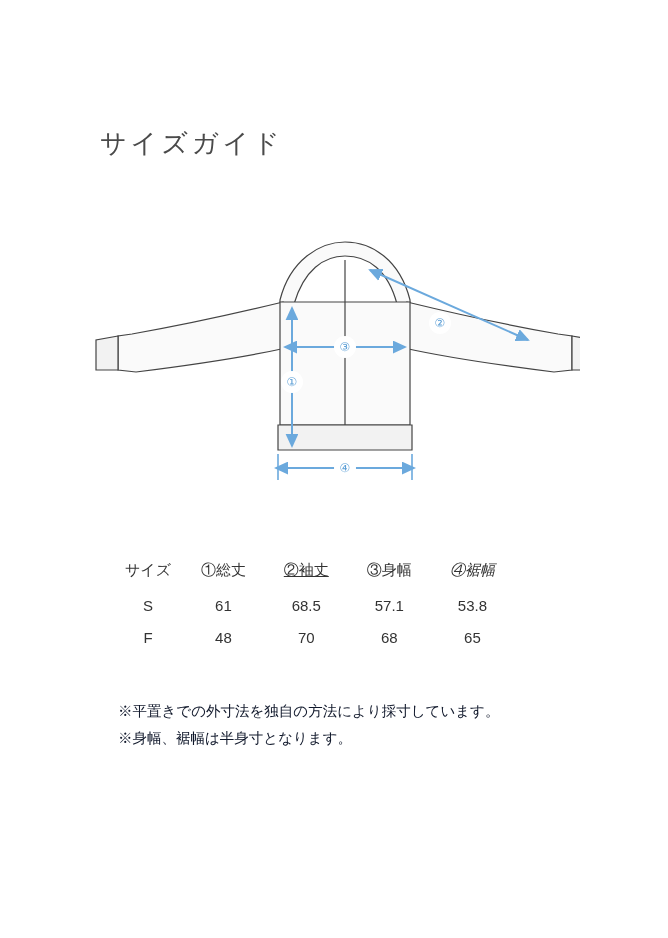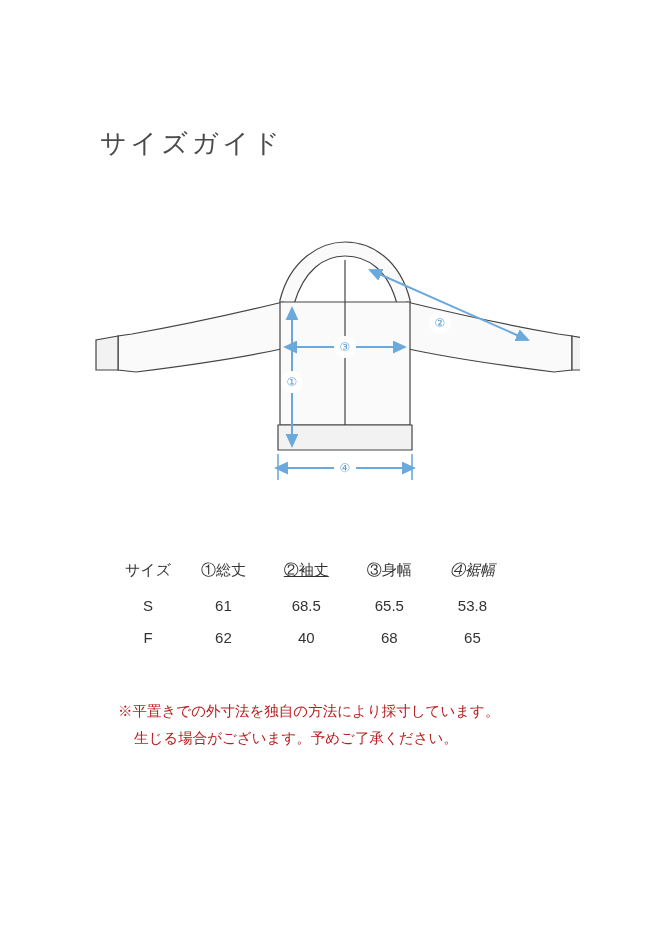--- a/index.html
+++ b/index.html
@@ -64,21 +64,21 @@
   table.size-table th.col-b { width: 85px; text-decoration: underline; }
   table.size-table th.col-c { width: 85px; }
   table.size-table th.col-d { width: 85px; font-style: italic; }
   .notes {
     position: absolute;
     left: 118px;
     top: 698px;
     width: 460px;
     font-size: 14.5px;
     line-height: 1.85;
-    color: #b91c1c;
+    color: #0f172a;
   }
   .notes div { white-space: nowrap; }
   .notes .indent { padding-left: 16px; }
   .num-circle-label {
     font-size: 12px;
     fill: #5c9fd6;
   }
 </style>
 </head>
 <body>
@@ -157,33 +157,33 @@
           <th class="col-b">②袖丈</th>
           <th class="col-c">③身幅</th>
           <th class="col-d">④裾幅</th>
         </tr>
       </thead>
       <tbody>
         <tr>
           <td>S</td>
           <td>61</td>
           <td>68.5</td>
-          <td>65.5</td>
+          <td>57.1</td>
           <td>53.8</td>
         </tr>
         <tr>
           <td>F</td>
-          <td>62</td>
-          <td>40</td>
+          <td>48</td>
+          <td>70</td>
           <td>68</td>
           <td>65</td>
         </tr>
       </tbody>
     </table>
 
   </div>
 
   <div class="notes">
     <div>※平置きでの外寸法を独自の方法により採寸しています。</div>
-    <div class="indent">生じる場合がございます。予めご了承ください。</div>
+    <div>※身幅、裾幅は半身寸となります。</div>
   </div>
 
 </div>
 
 </body></html>

